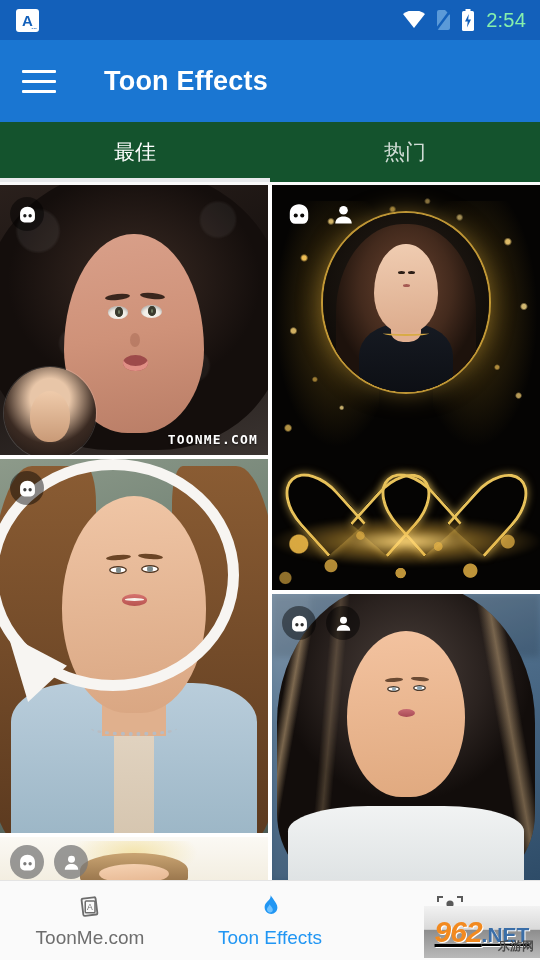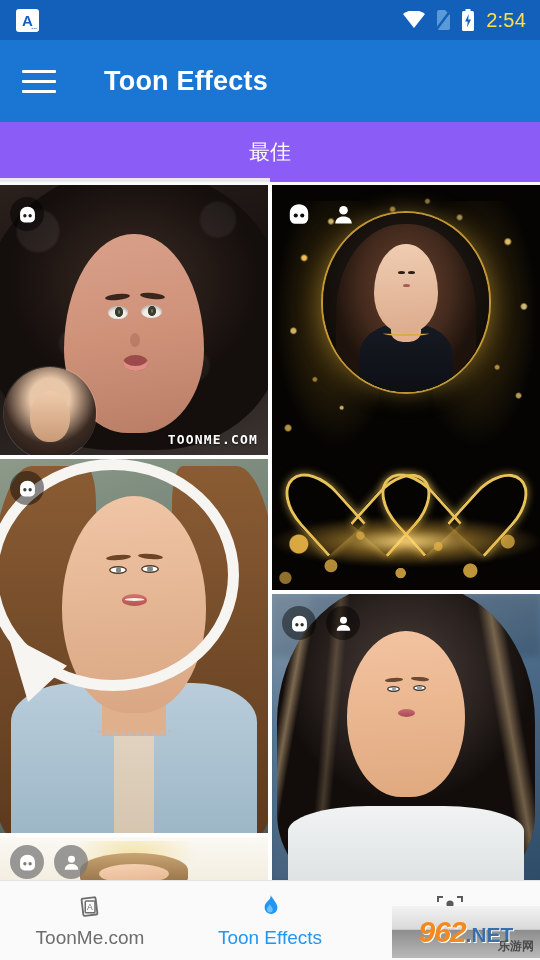--- a/index.html
+++ b/index.html
@@ -20,40 +20,40 @@
   }
   .sb-left { display: flex; align-items: center; gap: 8px; }
   .notif-icon {
     width: 23px; height: 23px; border-radius: 3px; background: #ffffff;
     display: flex; align-items: center; justify-content: center;
     color: #1360ba; font-size: 15px; font-weight: bold; line-height: 1;
     position: relative;
   }
   .notif-icon .sub { position:absolute; bottom:1px; right:2px; font-size:4px; letter-spacing:.4px; font-weight:normal; }
   .sb-right { display: flex; align-items: center; gap: 9px; }
-  .sb-time { color: #fde047; font-size: 20px; font-weight: 500; letter-spacing: .2px; margin-left: 2px; }
+  .sb-time { color: #86efac; font-size: 20px; font-weight: 500; letter-spacing: .2px; margin-left: 2px; }
 
   
   .appbar {
     position: absolute; top: 40px; left: 0; width: 540px; height: 82px;
     background: #1a76d2;
     display: flex; align-items: center;
   }
   .hamburger {
     width: 58px; margin-left: 22px; height: 40px;
     display: flex; flex-direction: column; justify-content: center; gap: 7px;
     cursor: pointer;
   }
   .hamburger span { display: block; width: 34px; height: 3px; background: #fff; border-radius: 1px; }
   .appbar-title { color: #ffffff; font-size: 27px; font-weight: bold; margin-left: 24px; letter-spacing: .2px; }
 
   
   .tabs {
     position: absolute; top: 122px; left: 0; width: 540px; height: 60px;
-    background: #8b5cf6; display: flex; align-items: center;
+    background: #14532d; display: flex; align-items: center;
   }
   .tab {
     flex: 1; display: flex; align-items: center; justify-content: center;
     color: #ffffff; font-size: 21px; cursor: pointer; position: relative;
     font-family: "DejaVu Sans", "Liberation Sans", sans-serif;
   }
   .tab.inactive { color: rgba(255,255,255,0.80); }
   .tab-indicator {
     position: absolute; bottom: 0; left: 0; width: 270px; height: 4px; background: #e8eaec;
   }
@@ -267,24 +267,25 @@
     flex: 1; height: 100%;
     display: flex; flex-direction: column; align-items: center; justify-content: center; gap: 6px;
     cursor: pointer;
   }
   .nav-label { font-size: 19px; color: #6d6d6d; }
   .nav-item.active .nav-label { color: #2196f3; }
   .nav-icon { height: 28px; display: flex; align-items: center; justify-content: center; }
 
   
   .site-watermark {
-    position: absolute; right: 0; bottom: 2px; width: 148px; height: 52px; z-index: 20;
+    position: absolute; right: 0; bottom: 2px; width: 116px; height: 52px; z-index: 20;
     background: linear-gradient(180deg,#f2f2f2 0%, #d9d9d9 45%, #8d8d8d 46%, #b9b9b9 100%);
     display: flex; align-items: center; justify-content: center;
     overflow: hidden;
+    text-decoration: underline;
   }
   .wm-row { display:flex; align-items:baseline; line-height:1; }
   .wm-962 { font-size: 30px; font-weight: bold; font-style: italic; color:#f28a20;
             text-shadow: 1px 1px 0 #fff; letter-spacing:-1px; }
   .wm-net { font-size: 21px; font-weight: bold; color:#3a6ea8; text-shadow: 1px 1px 0 #fff; }
   .wm-cn { position:absolute; right:6px; bottom:3px; font-size:12px; color:#4a4a4a; font-weight:bold;
            font-family:"DejaVu Sans","Liberation Sans",sans-serif;margin-left:40px; }
 </style>
 </head>
 <body>
@@ -325,20 +326,21 @@
     <div class="hamburger">
       <span></span>
         <span></span>
         <span></span>
     </div>
     <div class="appbar-title">Toon Effects</div>
   </div>
 
   <div class="tabs">
     <div class="tab">最佳</div>
+    <div class="tab inactive">热门</div>
     <div class="tab-indicator"></div>
   </div>
 
   <div class="grid">
 
     <div class="col">
 
       <div class="card" style="height:270px">
         <div class="art-a">
           <div class="a-hair"></div>

